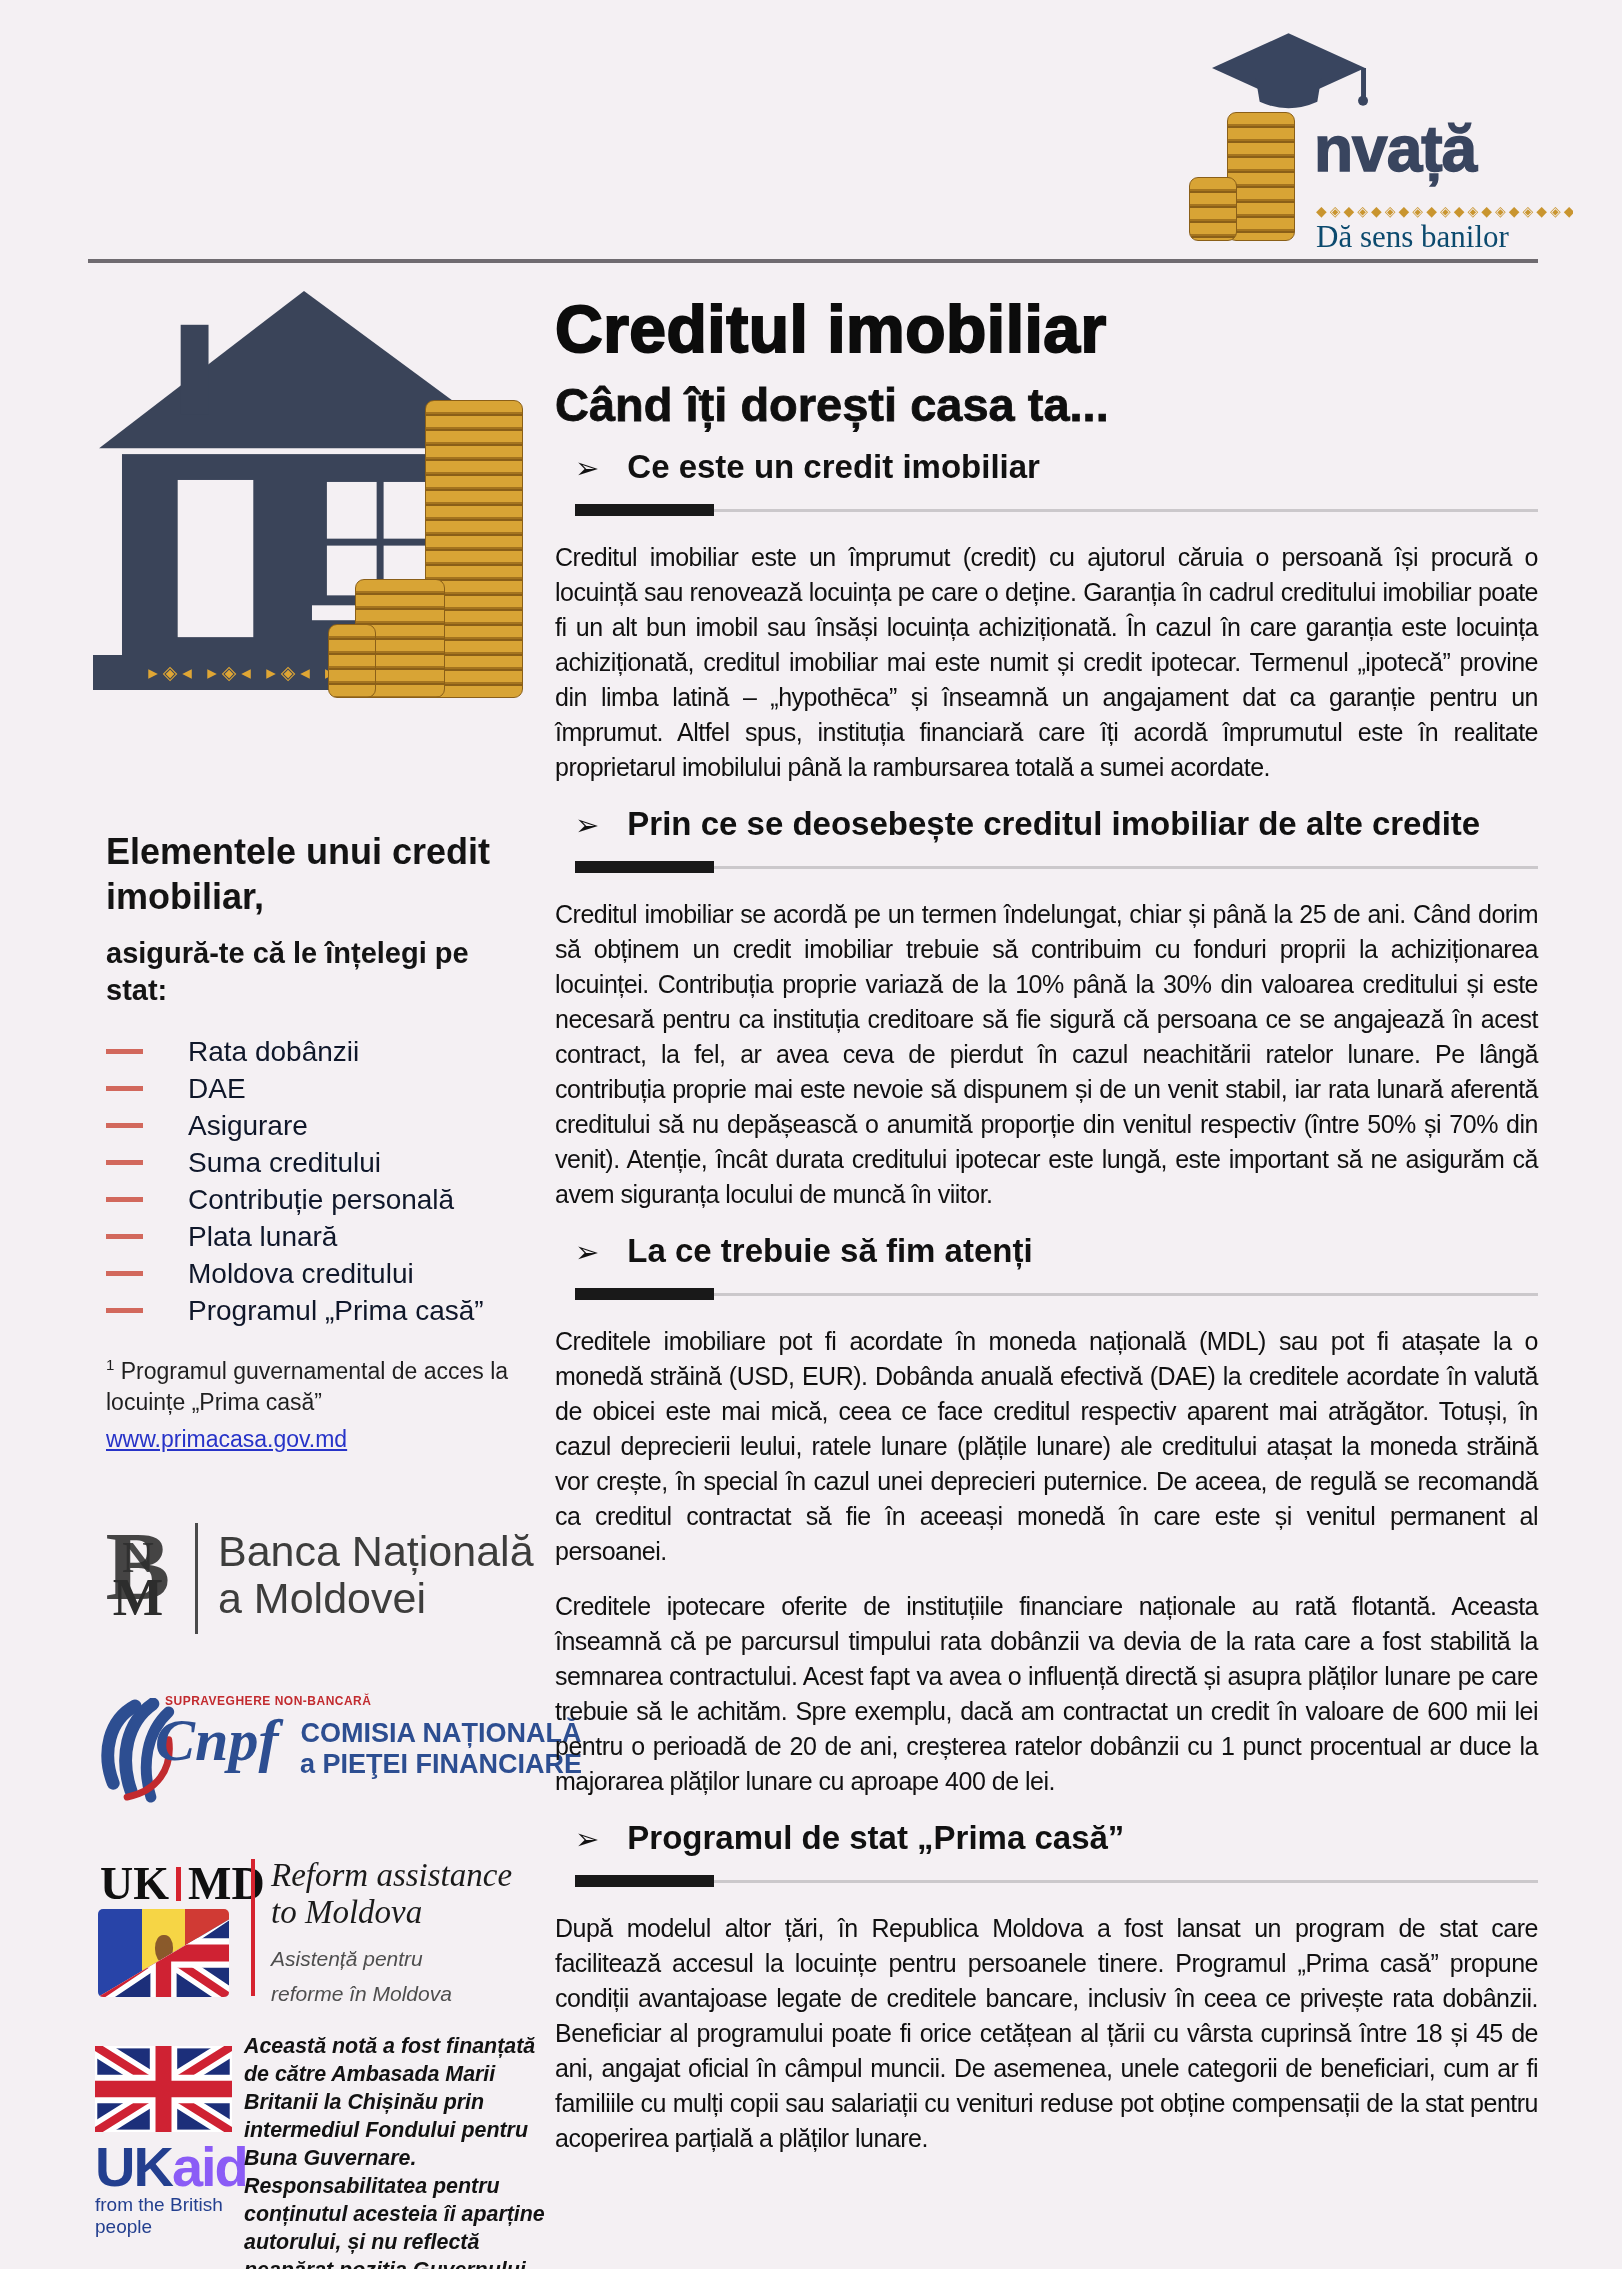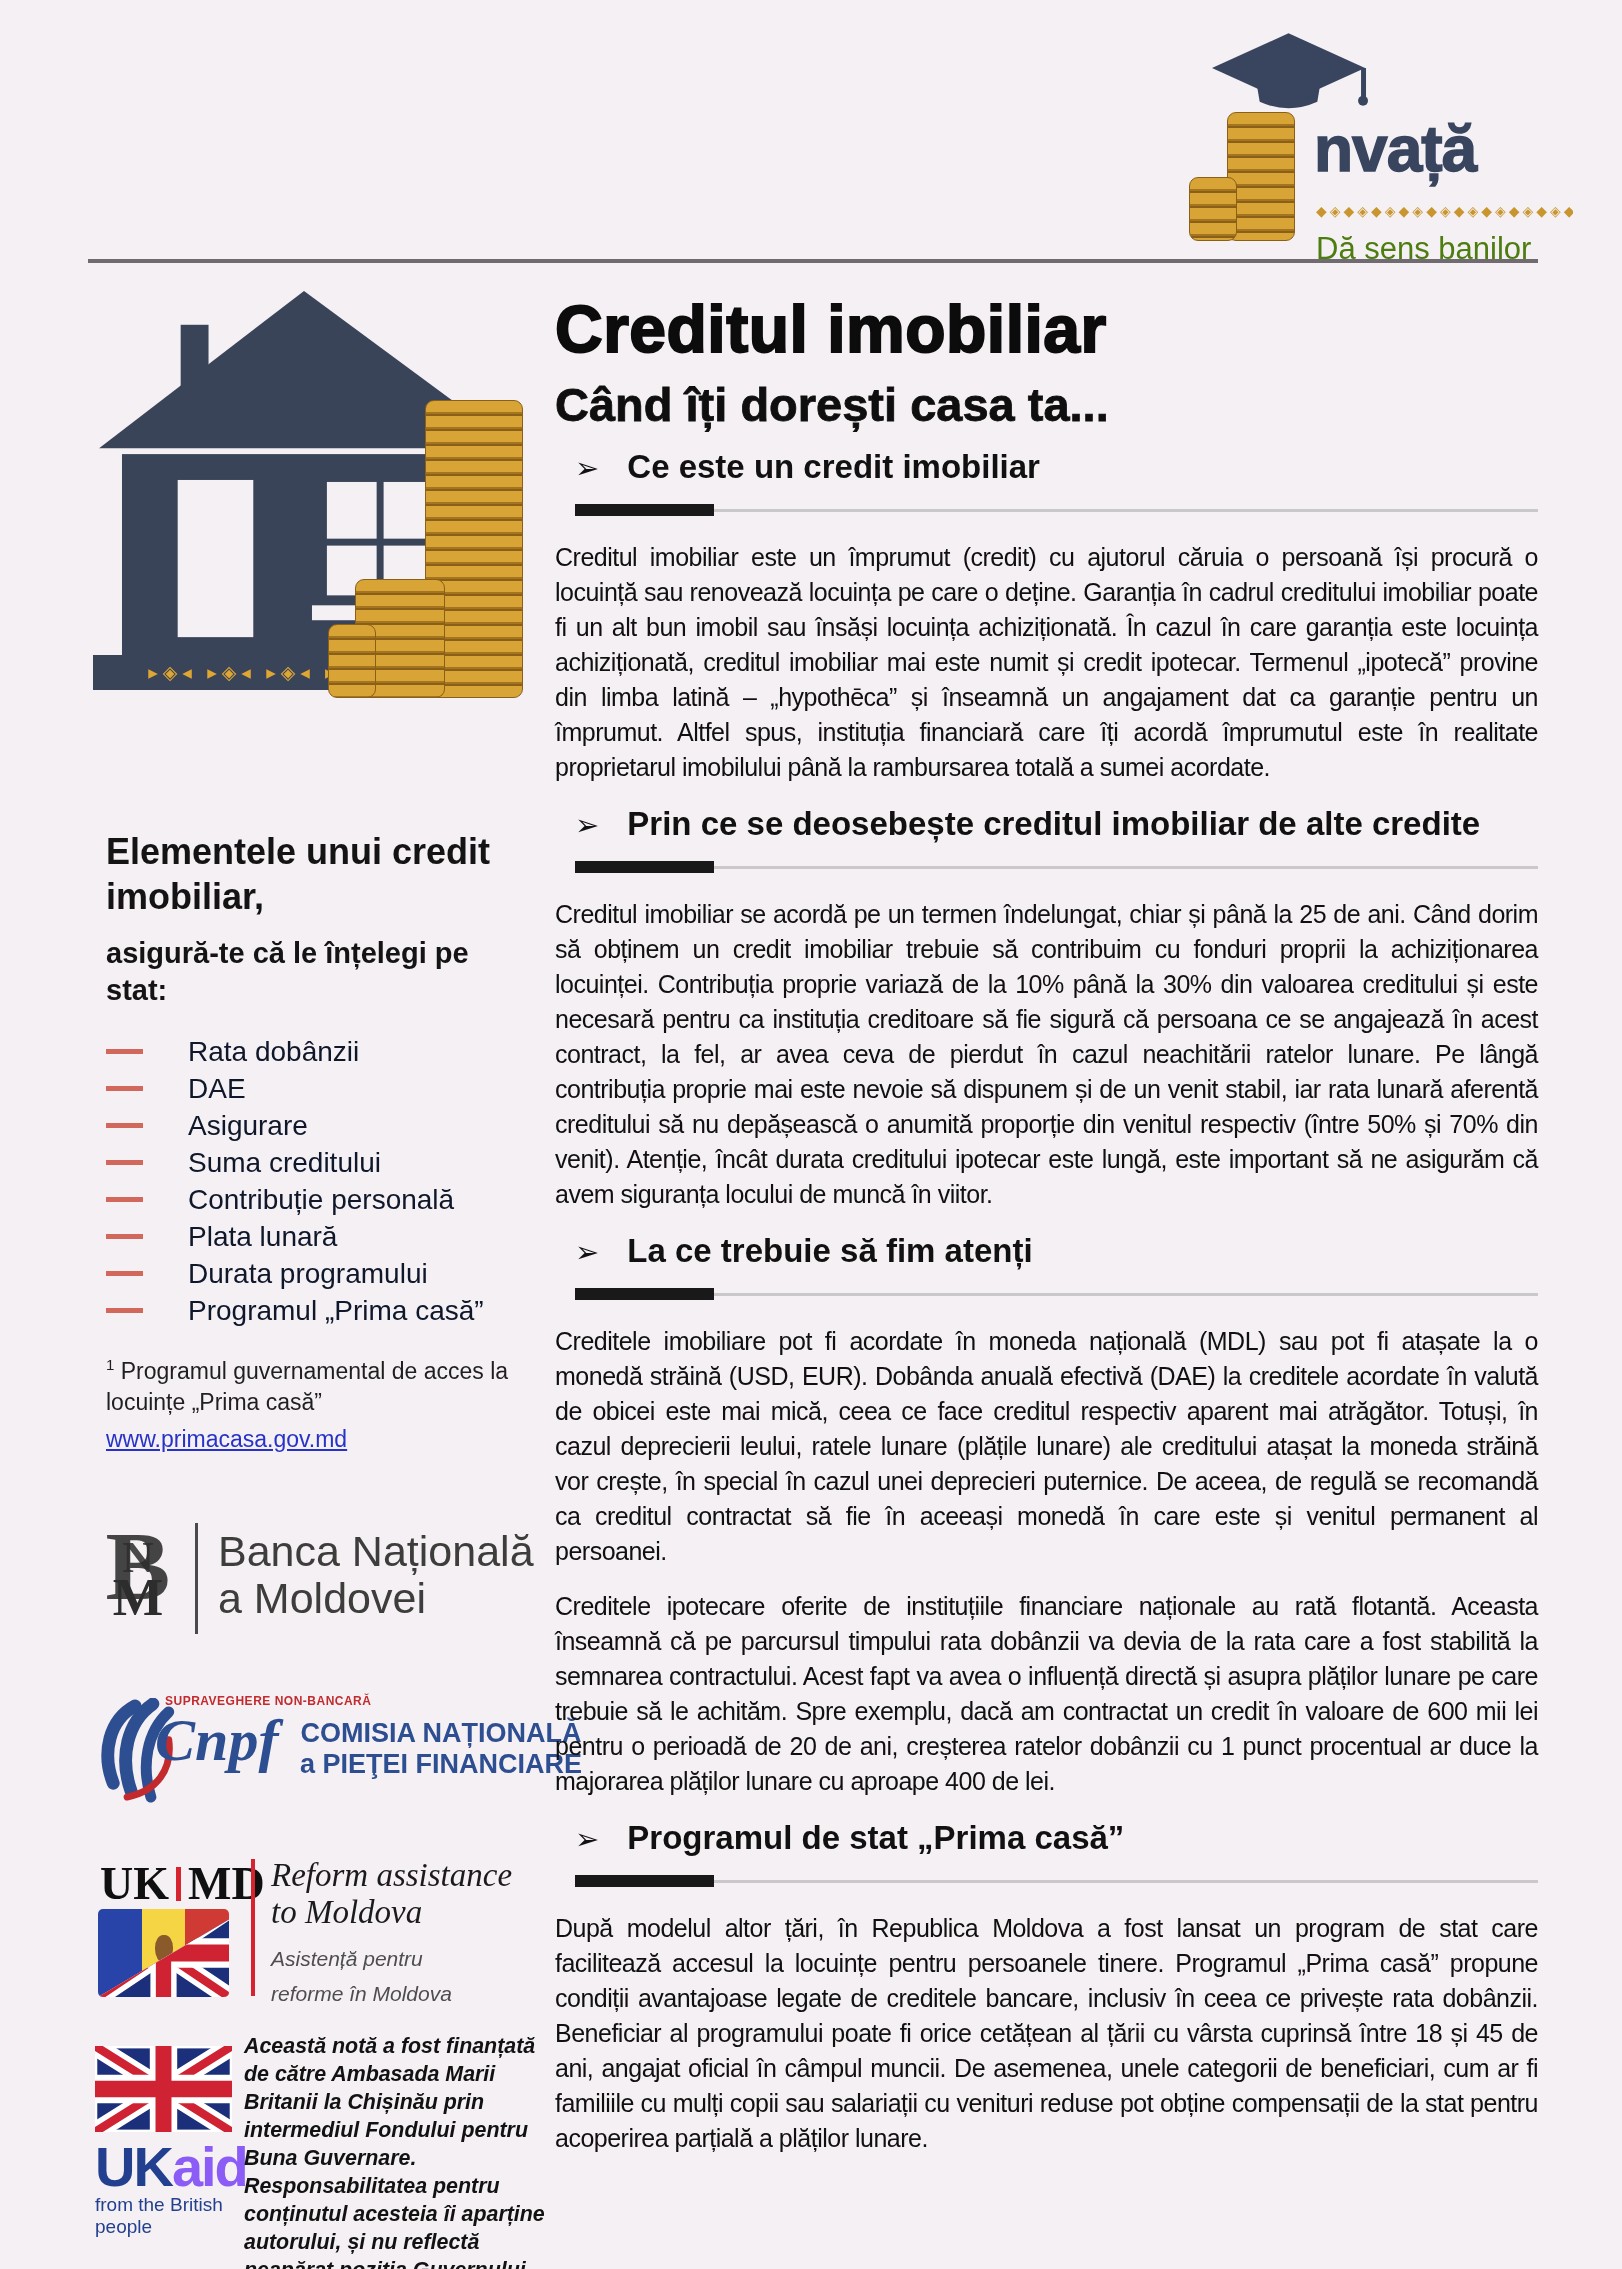--- a/index.html
+++ b/index.html
@@ -13,22 +13,22 @@
   .brand{position:absolute;left:1189px;top:28px;width:398px;height:209px;}
   .brand-cap{position:absolute;left:20px;top:2px;}
   .coin-stack{position:absolute;border:1px solid #8a5f18;border-radius:9px;
       background:repeating-linear-gradient(to bottom,#d8a435 0 11px,#a4741f 11px 13px,#8a5f18 13px 15px);}
   .brand-coin-tall{left:38px;top:84px;width:66px;height:127px;}
   .brand-coin-small{left:0px;top:149px;width:46px;height:62px;}
   .brand-word{position:absolute;left:125px;top:84px;font-size:64px;font-weight:bold;
       color:#39455f;letter-spacing:-1px;-webkit-text-stroke:1.5px #39455f;}
   .brand-orn{position:absolute;left:127px;top:175px;width:257px;overflow:hidden;white-space:nowrap;
       color:#c9952f;font-size:14px;letter-spacing:3px;}
-  .brand-tagline{position:absolute;left:127px;top:191px;font-family:Liberation Sans, sans-serif;
-      font-size:31px;color:#4d7c0f;margin-top:12px;}
+  .brand-tagline{position:absolute;left:127px;top:191px;font-family:Liberation Serif, serif;
+      font-size:31px;color:#0c4a6e;}
 
   
   .house{position:absolute;left:93px;top:285px;width:430px;height:418px;}
   .house-band{position:absolute;left:0;top:370px;width:395px;height:35px;background:#3a4459;
       color:#dfa634;font-size:19px;line-height:35px;letter-spacing:5px;text-align:center;
       overflow:hidden;white-space:nowrap;}
   .house-coins{position:absolute;left:254px;top:117px;width:176px;height:296px;}
   .hc-tall{right:0;left:auto;bottom:0;top:auto;width:96px;height:296px;position:absolute;}
   .hc-mid{right:78px;left:auto;bottom:0;top:auto;width:88px;height:117px;position:absolute;}
   .hc-small{right:147px;left:auto;bottom:0;top:auto;width:46px;height:72px;position:absolute;}
@@ -158,21 +158,21 @@
     <div class="sb-item">
         <span class="dash"></span>
         <span class="sb-item-label">Contribuție personală</span>
       </div>
     <div class="sb-item">
         <span class="dash"></span>
         <span class="sb-item-label">Plata lunară</span>
       </div>
     <div class="sb-item">
         <span class="dash"></span>
-        <span class="sb-item-label">Durata programului</span>
+        <span class="sb-item-label">Moldova creditului</span>
       </div>
     <div class="sb-item">
         <span class="dash"></span>
         <span class="sb-item-label">Programul „Prima casă”</span>
       </div>
   </div>
 
   <div class="sb-foot">
     <div><sup>1</sup> <span>Programul guvernamental de acces la locuințe „Prima casă”</span></div>
     <a class="sb-link" href="#">www.primacasa.gov.md</a>

